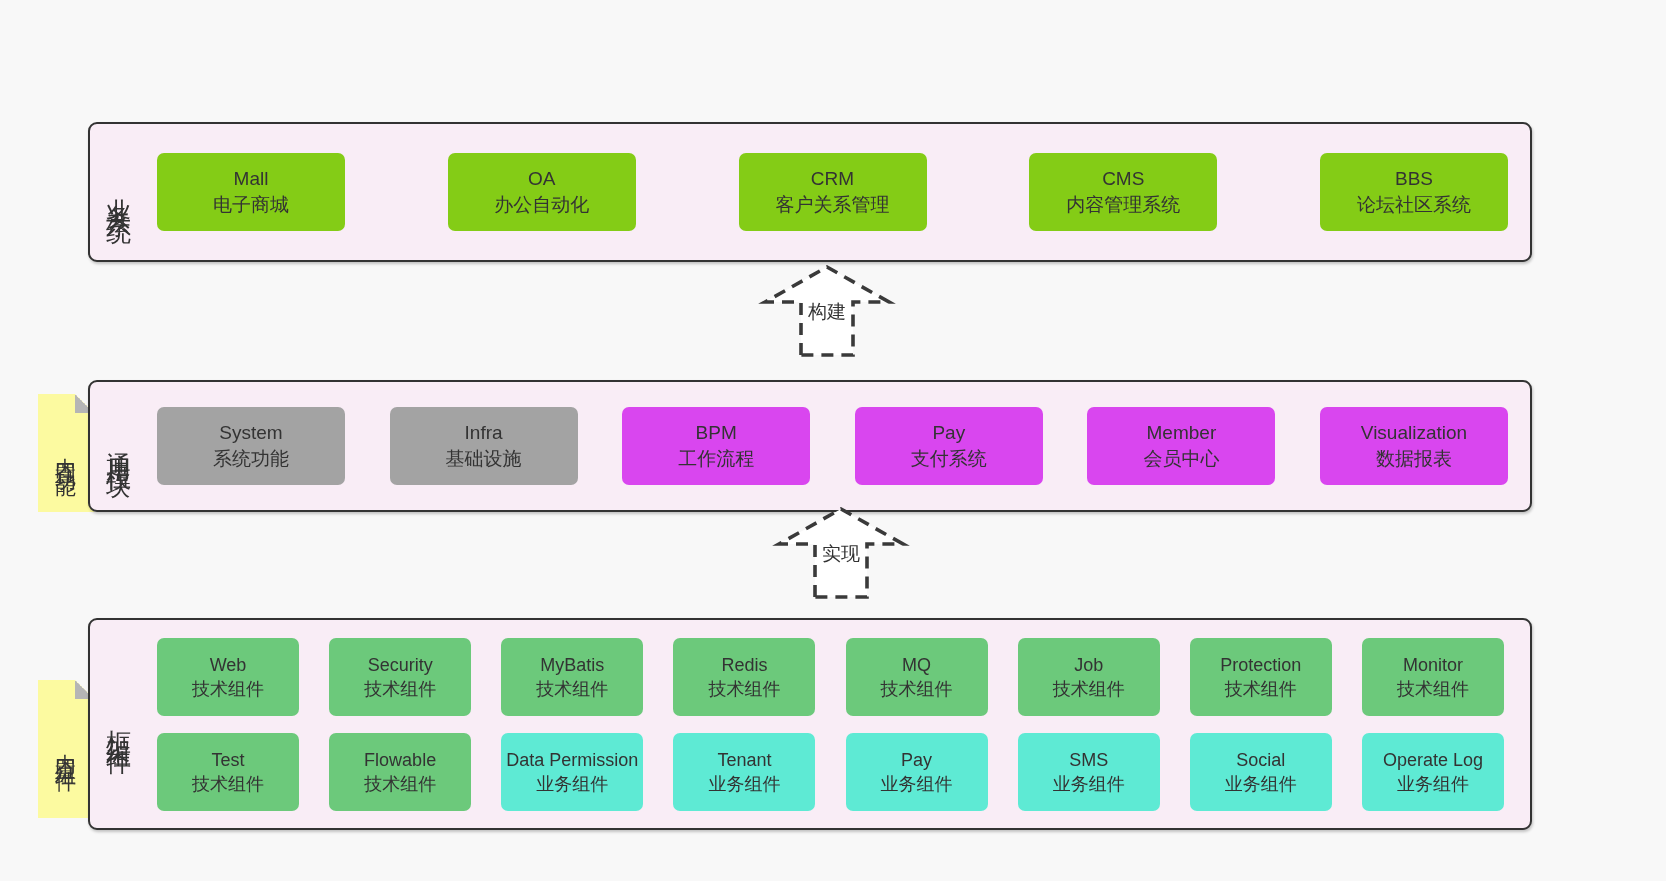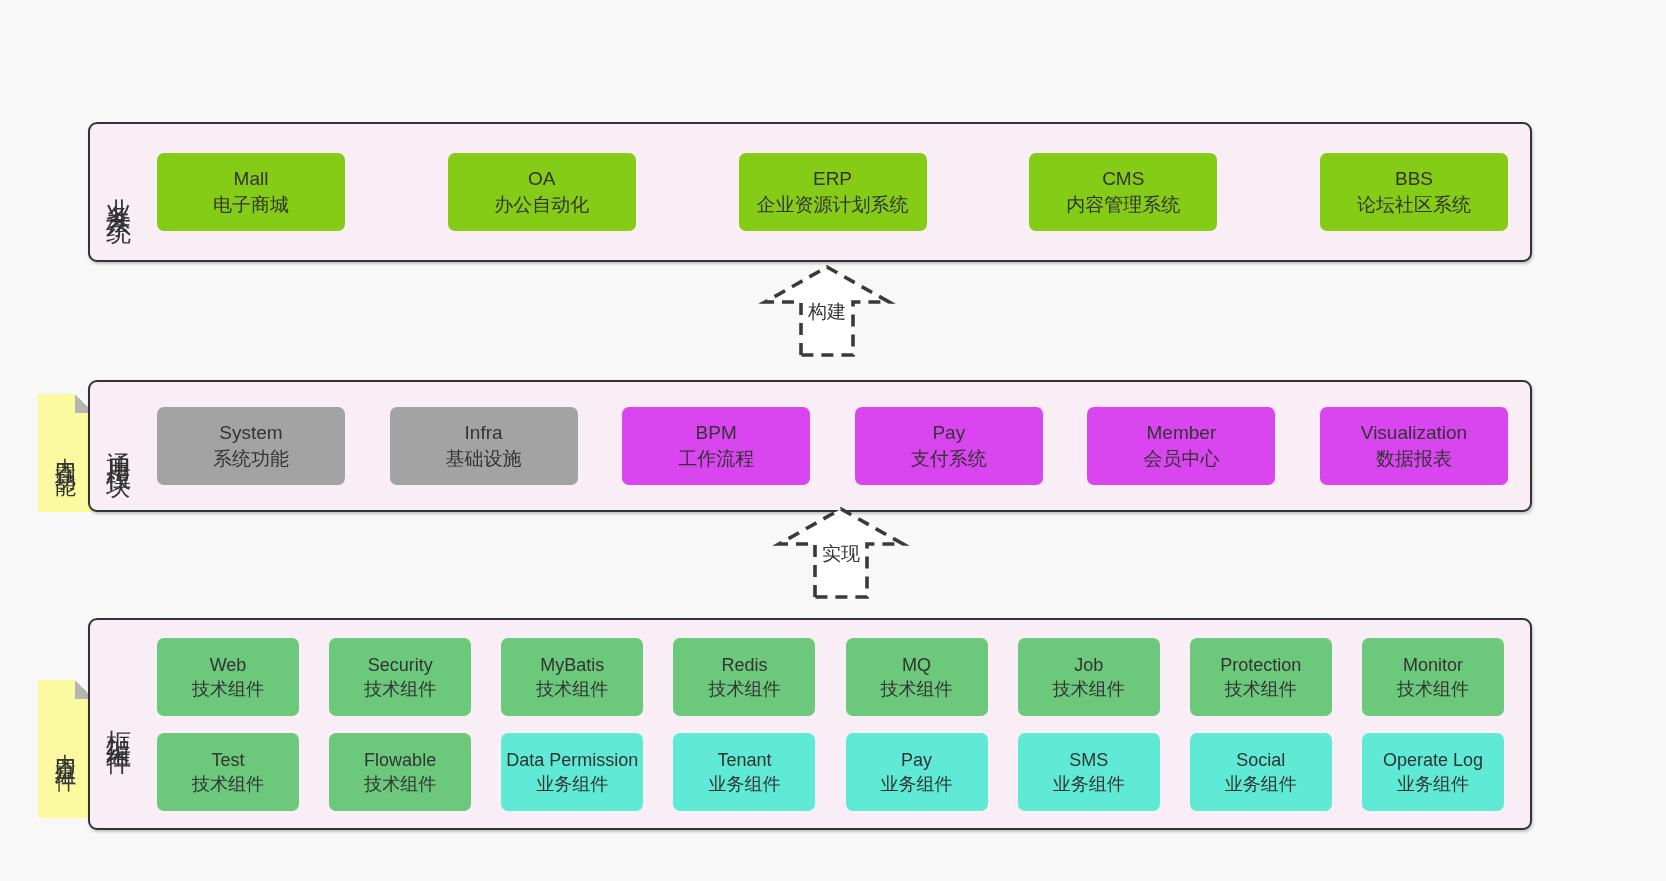--- a/index.html
+++ b/index.html
@@ -89,22 +89,22 @@
 
     <div class="box box-blue">
           <div>Mall</div>
           <div>电子商城</div>
         </div>
         <div class="box box-blue">
           <div>OA</div>
           <div>办公自动化</div>
         </div>
         <div class="box box-blue">
-          <div>ERP</div>
-          <div>企业资源计划系统</div>
+          <div>CRM</div>
+          <div>客户关系管理</div>
         </div>
         <div class="box box-blue">
           <div>CMS</div>
           <div>内容管理系统</div>
         </div>
         <div class="box box-blue">
           <div>BBS</div>
           <div>论坛社区系统</div>
         </div>
       </div>

